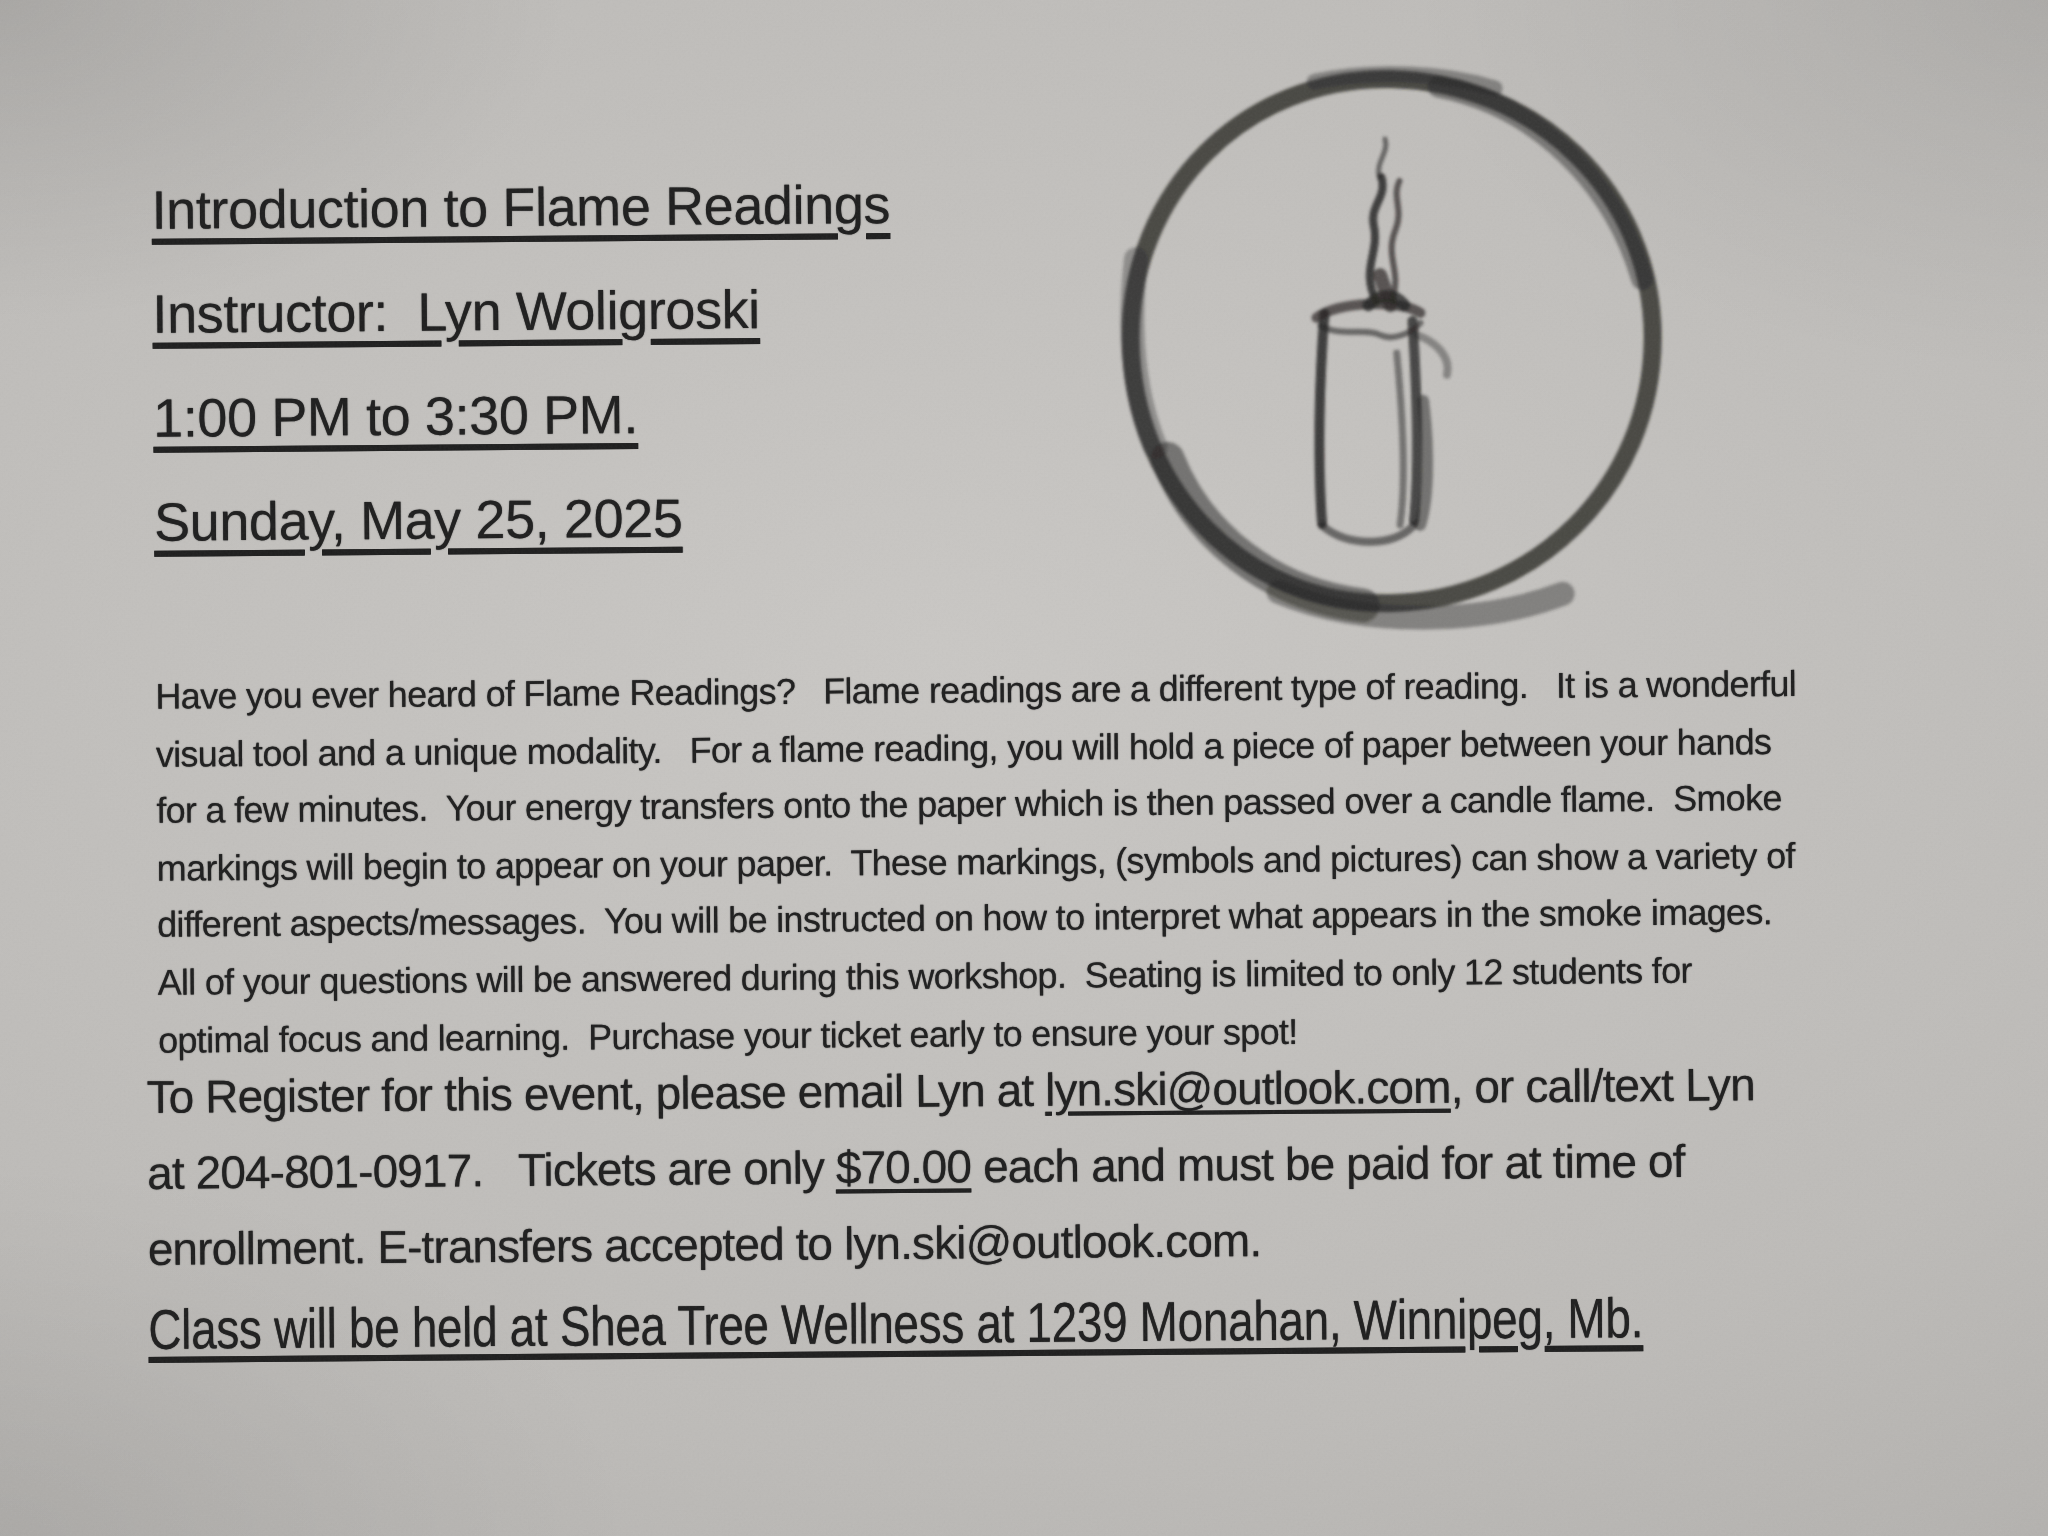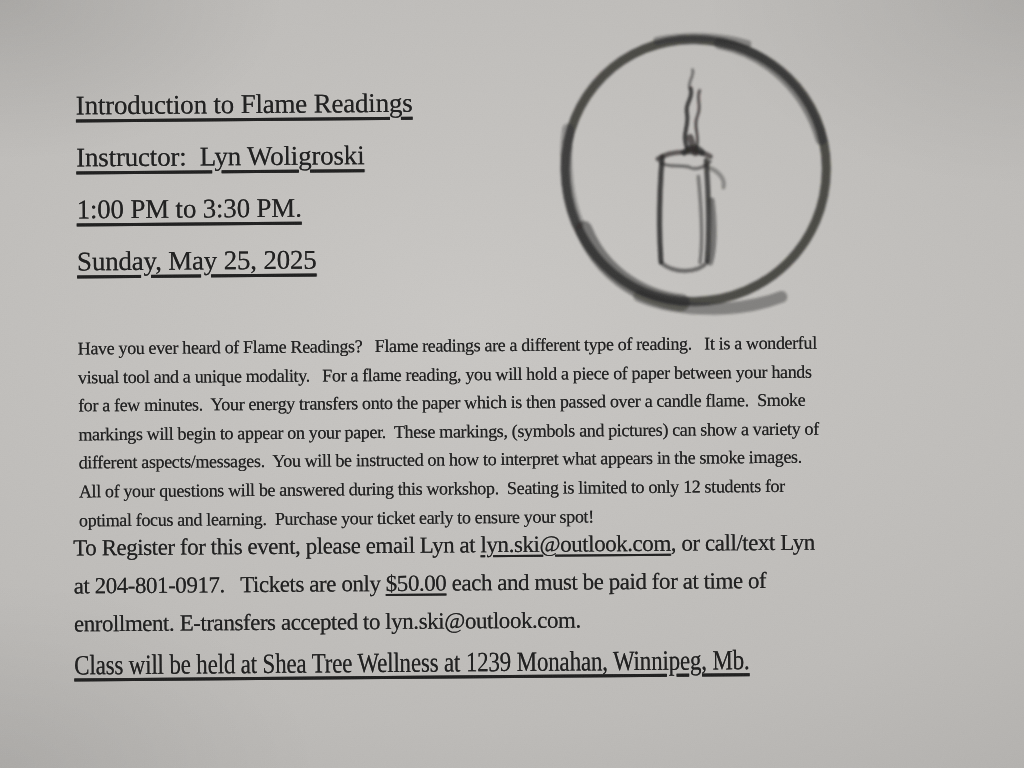--- a/index.html
+++ b/index.html
@@ -1,20 +1,20 @@
 <!DOCTYPE html>
 <html><head>
 <meta charset="utf-8">
 <style>
   html,body{margin:0;padding:0;}
   .photo{
     position:relative;
     width:1024px;height:768px;
     overflow:hidden;
-    font-family:Liberation Serif, serif;
+    font-family:Liberation Sans, sans-serif;
     color:#1e1e1e;
     background:
       radial-gradient(40% 30% at 0% 0%, rgba(0,0,0,0.10), rgba(0,0,0,0) 70%),
       radial-gradient(45% 35% at 100% 0%, rgba(0,0,0,0.07), rgba(0,0,0,0) 70%),
       radial-gradient(45% 35% at 0% 100%, rgba(0,0,0,0.06), rgba(0,0,0,0) 70%),
       radial-gradient(120% 95% at 46% 42%, #c9c7c4 0%, #bdbbb8 55%, #a9a7a4 100%);
   }
   .content{
     position:absolute; inset:0;
     transform:rotate(-0.45deg);
@@ -108,21 +108,21 @@
       <div class="line">visual tool and a unique modality.   For a flame reading, you will hold a piece of paper between your hands</div>
       <div class="line">for a few minutes.  Your energy transfers onto the paper which is then passed over a candle flame.  Smoke</div>
       <div class="line">markings will begin to appear on your paper.  These markings, (symbols and pictures) can show a variety of</div>
       <div class="line">different aspects/messages.  You will be instructed on how to interpret what appears in the smoke images.</div>
       <div class="line">All of your questions will be answered during this workshop.  Seating is limited to only 12 students for</div>
       <div class="line">optimal focus and learning.  Purchase your ticket early to ensure your spot!</div>
     </div>
 
     <div class="registration">
       <div class="line"><span>To Register for this event, please email Lyn at </span><span class="u">lyn.ski@outlook.com</span><span>, or call/text Lyn</span></div>
-      <div class="line"><span>at 204-801-0917.   Tickets are only </span><span class="u">$50.00</span><span> each and must be paid for at time of</span></div>
+      <div class="line"><span>at 204-801-0917.   Tickets are only </span><span class="u">$70.00</span><span> each and must be paid for at time of</span></div>
       <div class="line">enrollment. E-transfers accepted to lyn.ski@outlook.com.</div>
     </div>
 
     <div class="footer">
       <span class="u line">Class will be held at Shea Tree Wellness at 1239 Monahan, Winnipeg, Mb.</span>
     </div>
 
   </div>
 
   <svg class="noise" width="1024" height="768">

